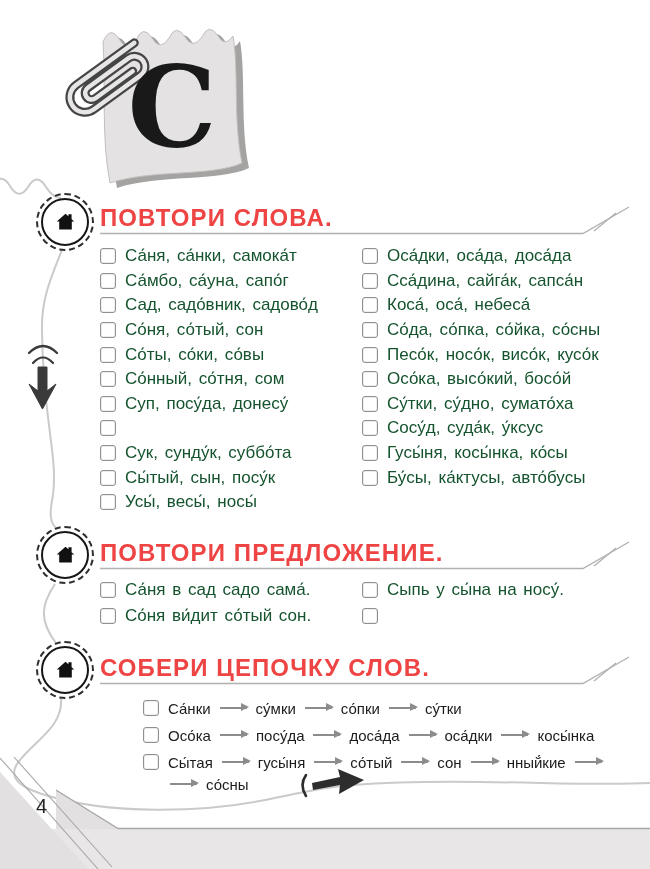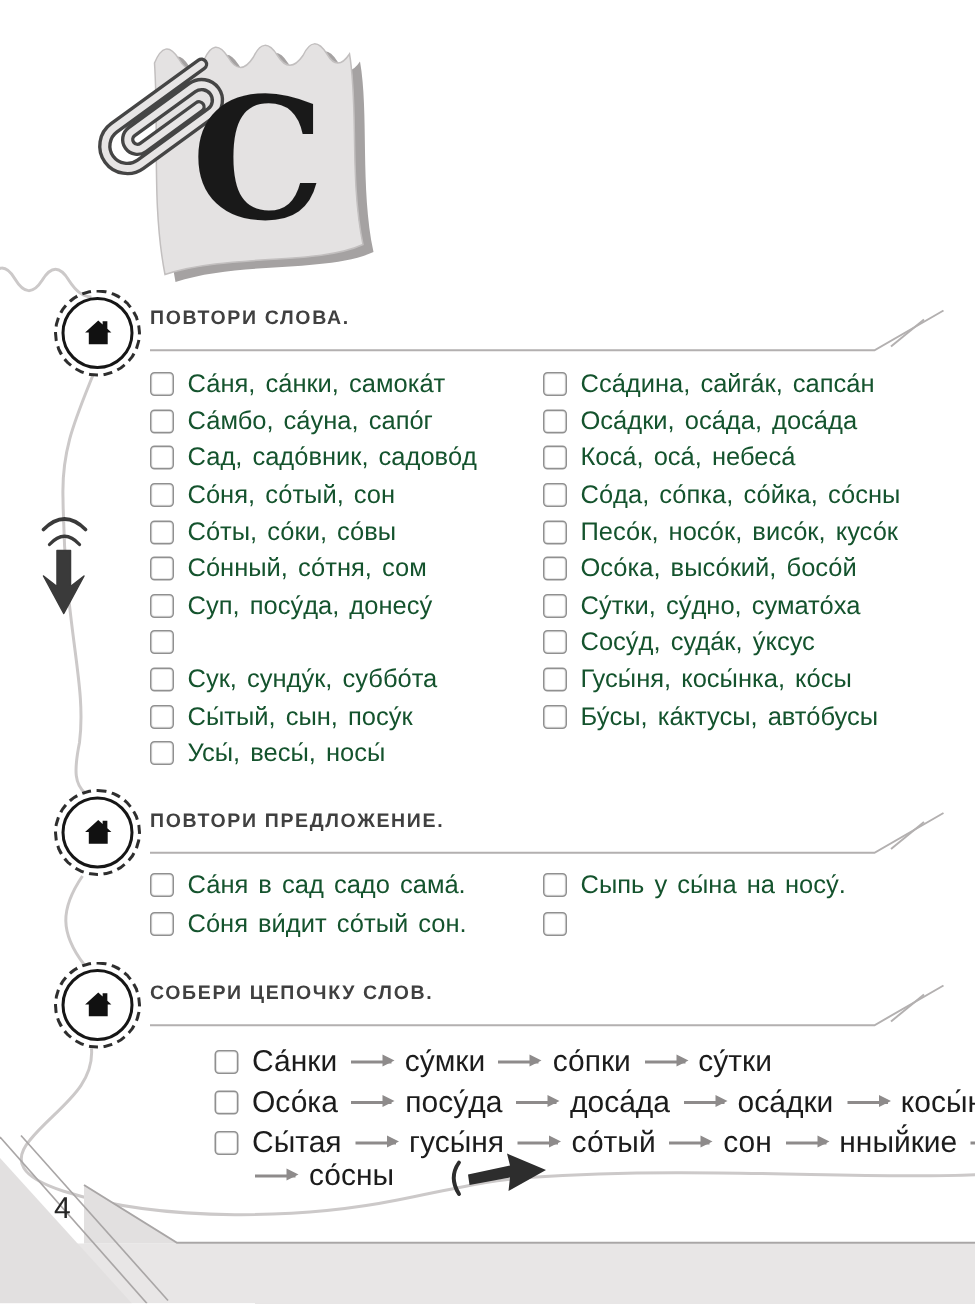--- a/index.html
+++ b/index.html
@@ -6,29 +6,29 @@
   .page{position:relative;width:650px;height:869px;background:#ffffff;overflow:hidden;
         font-family:"Liberation Sans",sans-serif;}
   svg.deco{position:absolute;left:0;top:0;z-index:0;}
   .letter{position:absolute;left:103px;top:50px;width:138px;text-align:center;
           font-family:"DejaVu Serif",serif;font-weight:600;font-size:112px;line-height:114px;
           color:#191919;z-index:1;}
   .badge{position:absolute;width:58px;height:58px;z-index:2;}
   .badge .dash{position:absolute;inset:0;border:2px dashed #2e2e2e;border-radius:50%;}
   .badge .ring{position:absolute;inset:5px;border:2.5px solid #161616;border-radius:50%;
                background:#fff;display:flex;align-items:center;justify-content:center;}
-  .h{position:absolute;left:100px;font-weight:700;font-size:13px;letter-spacing:1.1px;
-     color:#404040;z-index:1;white-space:nowrap;}
+  .h{position:absolute;left:100px;font-weight:700;font-size:24px;letter-spacing:1.1px;
+     color:#ef4444;z-index:1;white-space:nowrap;}
   .col{position:absolute;z-index:1;}
   .item{display:flex;align-items:center;height:24.6px;font-size:17px;color:#14532d;
         word-spacing:2px;white-space:nowrap;}
   .item.s{height:26px;}
   .cb{flex:none;width:14px;height:14px;border:1.6px solid #909090;border-radius:3px;
       background:#fff;margin-right:9px;box-shadow:inset 0 0 0 0.5px #dcdcdc;}
-  .chain{position:absolute;display:flex;align-items:center;height:26px;font-size:20px;
+  .chain{position:absolute;display:flex;align-items:center;height:26px;font-size:15px;
          color:#1c1c1c;white-space:nowrap;z-index:1;padding-left:43px;}
   .arr{flex:none;position:relative;width:27px;height:2px;background:#8e8b8b;margin:0 9px;}
   .arr::after{content:"";position:absolute;right:-2px;top:-3.6px;width:0;height:0;
       border-left:8px solid #8e8b8b;border-top:4.5px solid transparent;border-bottom:4.5px solid transparent;}
   .pagenum{position:absolute;left:36px;top:795px;font-size:20px;color:#262626;z-index:2;}
 </style>
 </head>
 <body>
 
 <div class="page">
@@ -152,25 +152,25 @@
       </div>
     <div class="item">
         <span class="cb"></span>
         <span>Усы́, весы́, носы́</span>
       </div>
   </div>
 
   <div class="col" style="left:362px;top:244px">
     <div class="item">
         <span class="cb"></span>
+        <span>Оса́дки, оса́да, доса́да</span>
+      </div>
+    <div class="item">
+        <span class="cb"></span>
         <span>Сса́дина, сайга́к, сапса́н</span>
-      </div>
-    <div class="item">
-        <span class="cb"></span>
-        <span>Оса́дки, оса́да, доса́да</span>
       </div>
     <div class="item">
         <span class="cb"></span>
         <span>Коса́, оса́, небеса́</span>
       </div>
     <div class="item">
         <span class="cb"></span>
         <span>Со́да, со́пка, со́йка, со́сны</span>
       </div>
     <div class="item">

